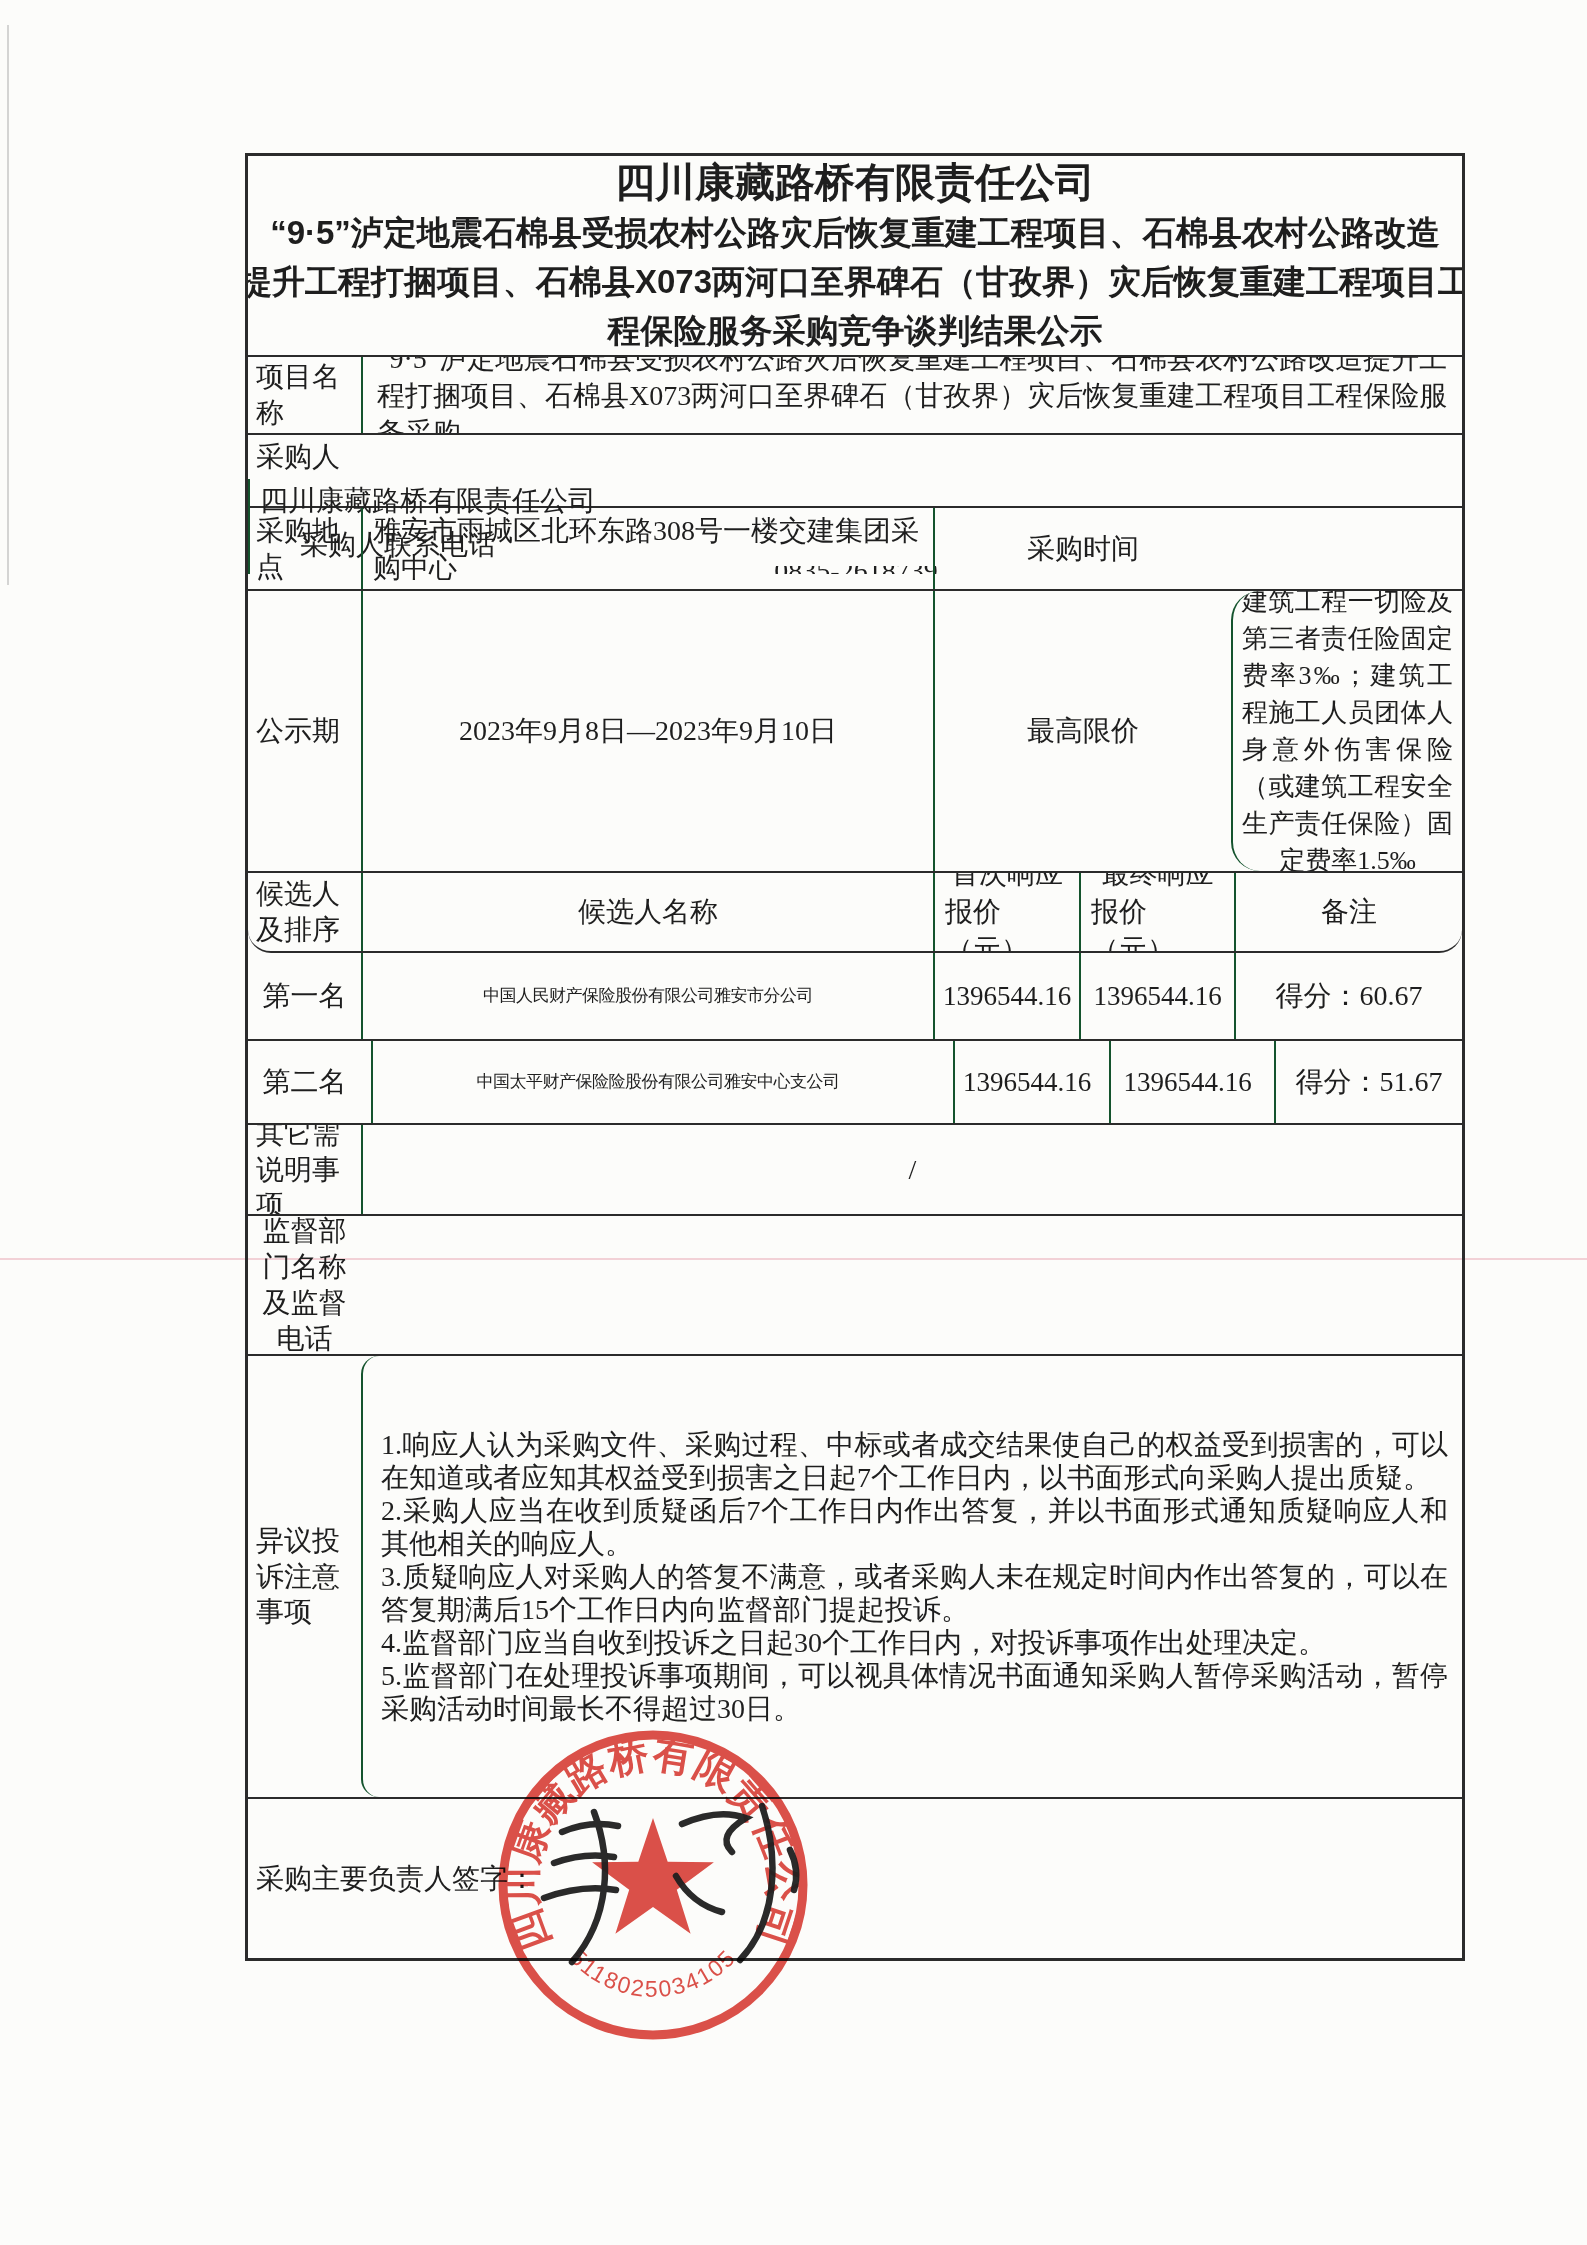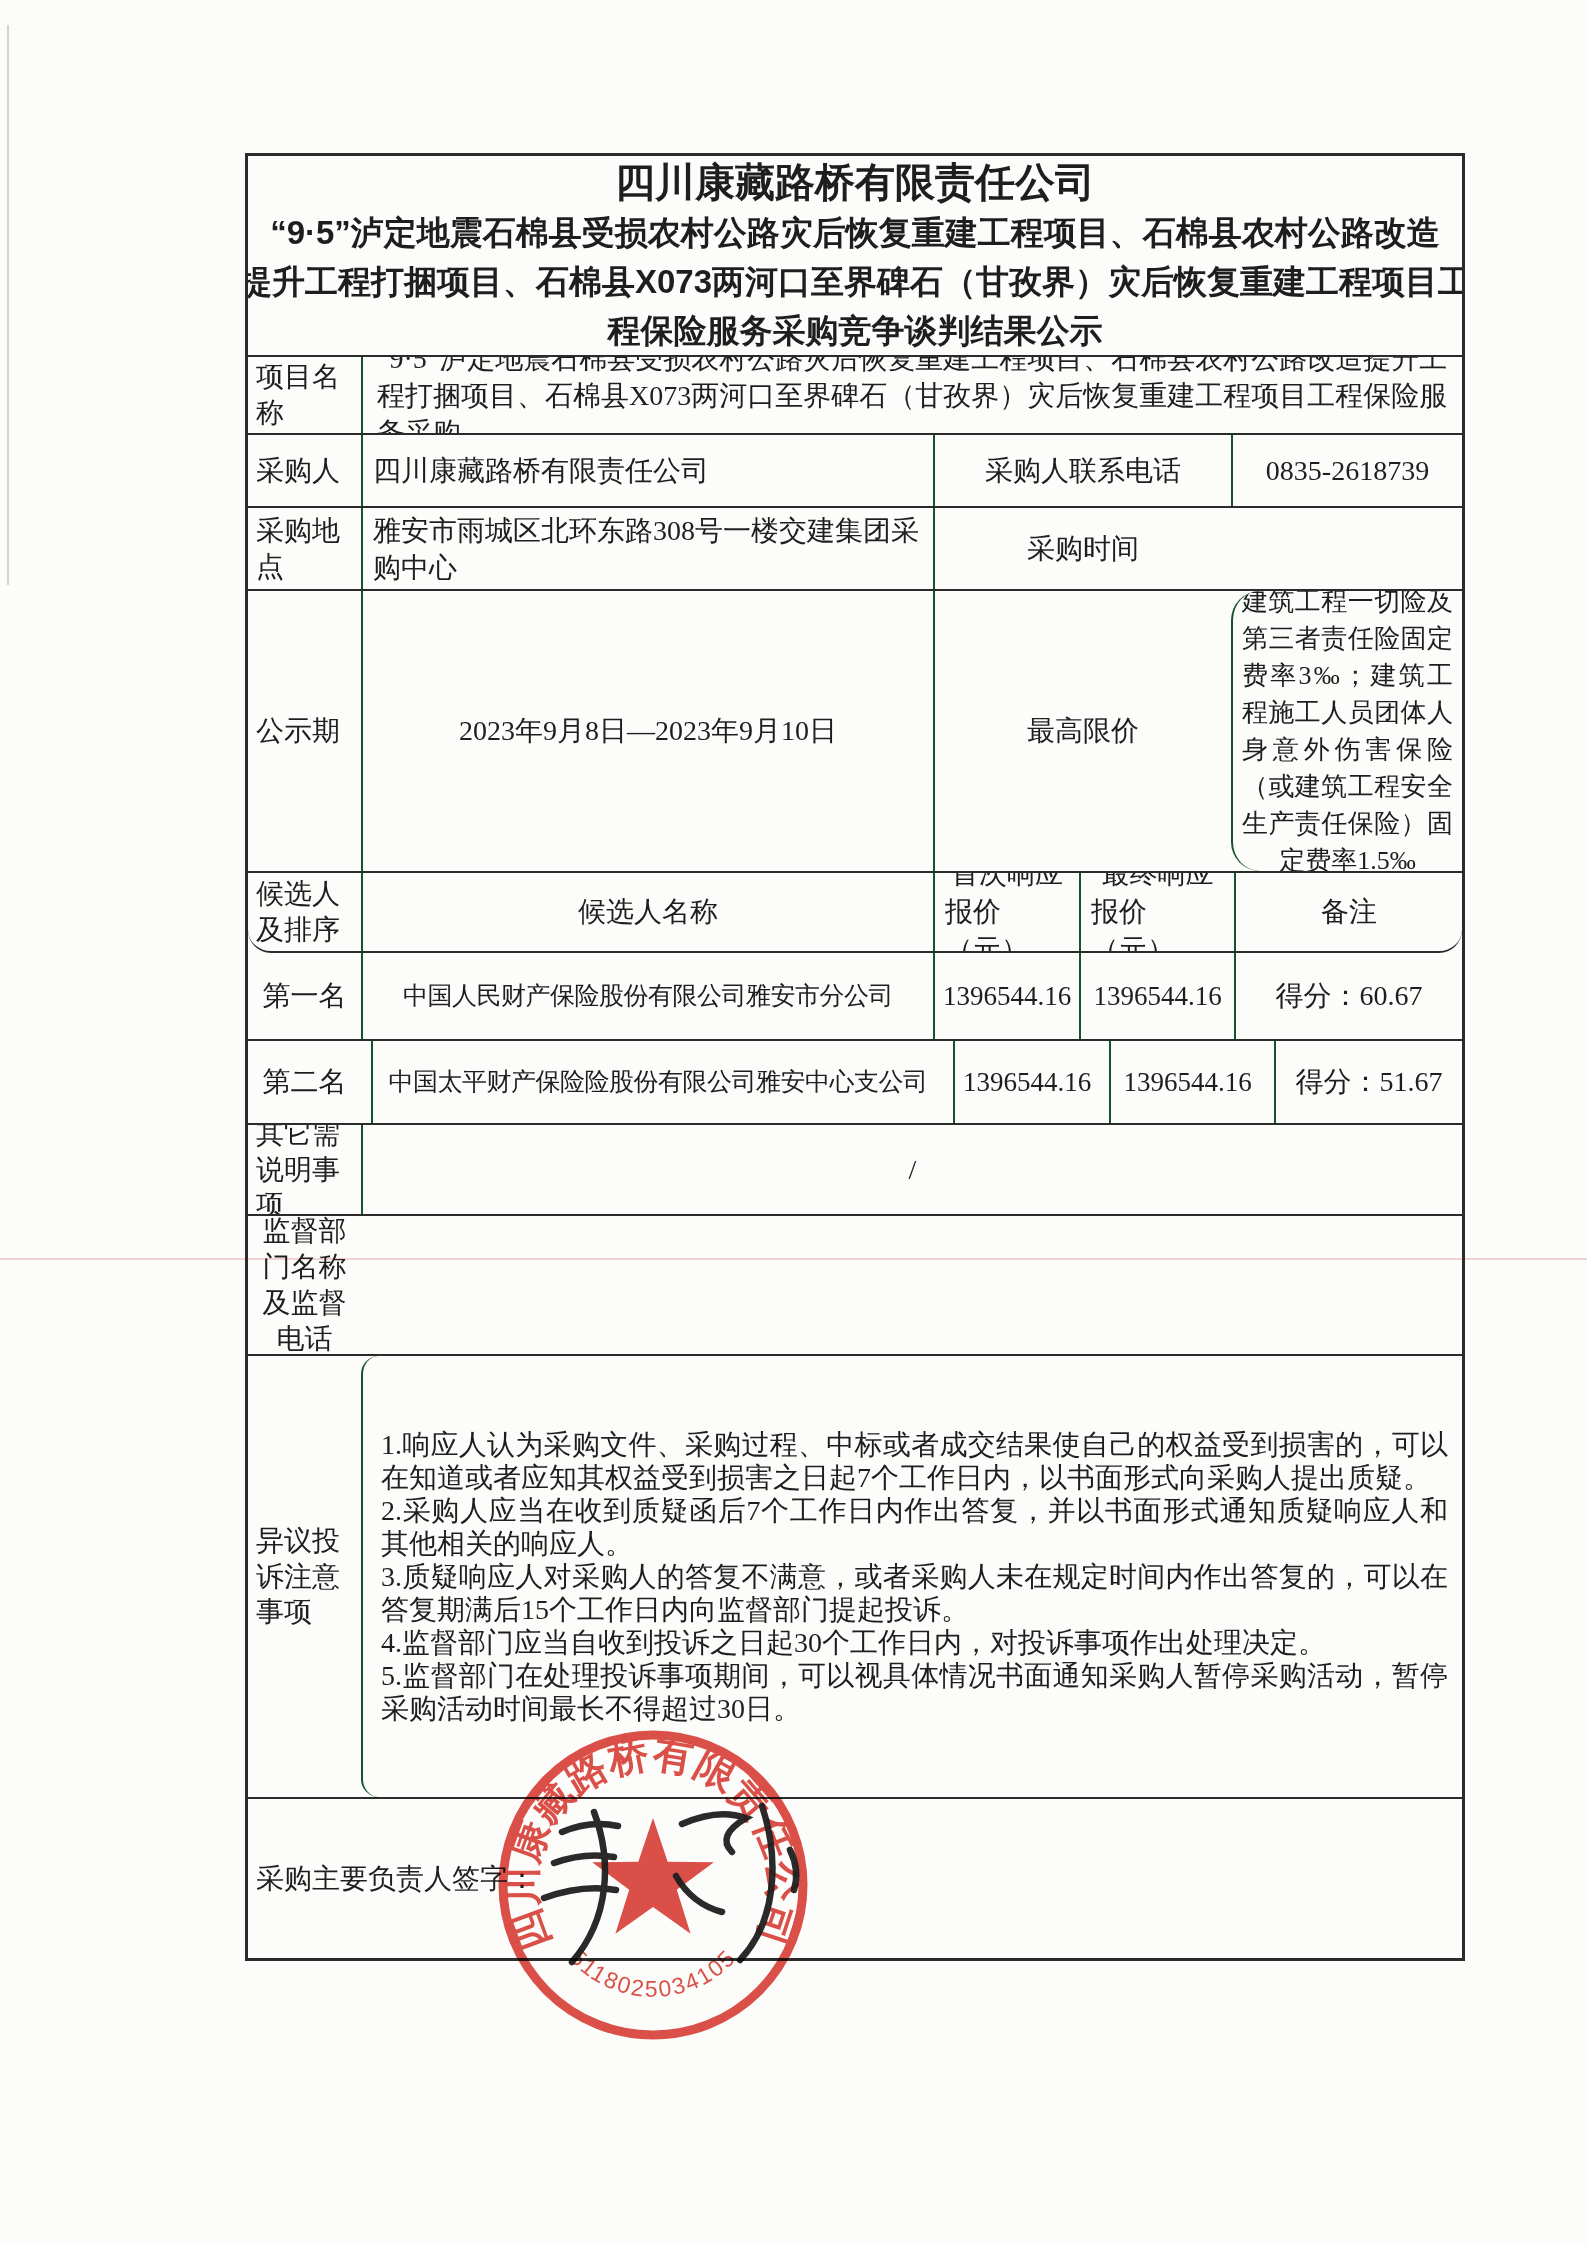--- a/index.html
+++ b/index.html
@@ -32,21 +32,21 @@
   .c + .c{border-left:2px solid #14532d;}
   .lab{width:113px;flex:none;padding:4px 8px;}
   .lab-c{justify-content:center;text-align:center;padding:4px 6px;}
   .grow{flex:1;}
   .center{justify-content:center;text-align:center;}
   .nowrap{white-space:nowrap;}
 
   
   .r-title{height:201px;}
   .r-project{height:78px;}
-  .r-purchaser{height:73px;}
+  .r-purchaser{height:73px;flex-direction:column;}
   .r-location{height:83px;}
   .r-publicity{height:282px;}
   .r-chead{height:80px;border-radius:23px;}
   .r-cand1{height:88px;}
   .r-cand2{height:84px;gap:10px;}
   .r-other{height:91px;}
   .r-superv{height:140px;}
   .r-objection{height:443px;}
   .r-sign{height:159px;}
 
@@ -70,21 +70,21 @@
     text-align:justify;text-align-last:center;
     align-items:center;padding:6px 9px;border-radius:29px;
   }
 
   
   .w-name{width:572px;flex:none;}
   .w-offer1{width:146px;flex:none;}
   .w-offer2{width:155px;flex:none;}
   .w-remark{flex:1;}
   .hdr2{flex-direction:column;justify-content:center;line-height:38px;}
-  .cand-name{font-size:25px;letter-spacing:-0.5px;white-space:nowrap;justify-content:center;}
+  .cand-name{font-size:17px;letter-spacing:-0.5px;white-space:nowrap;justify-content:center;}
   .price{justify-content:center;font-size:27px;white-space:nowrap;}
 
   
   .sup-right{flex:1;display:flex;flex-direction:column;border-left:2px solid #2b2b2b;}
   .sup-cell{box-sizing:border-box;height:72px;display:flex;align-items:center;justify-content:center;font-size:28px;}
   .sup-cell.b{height:68px;border-top:2px solid #2b2b2b;}
 
   
   .obj-cell{flex-direction:column;justify-content:center;align-items:flex-start;padding:10px 14px 10px 18px;border-radius:18px;}
   .obj-cell p{margin:0;font-size:28px;line-height:33px;text-align:justify;}

